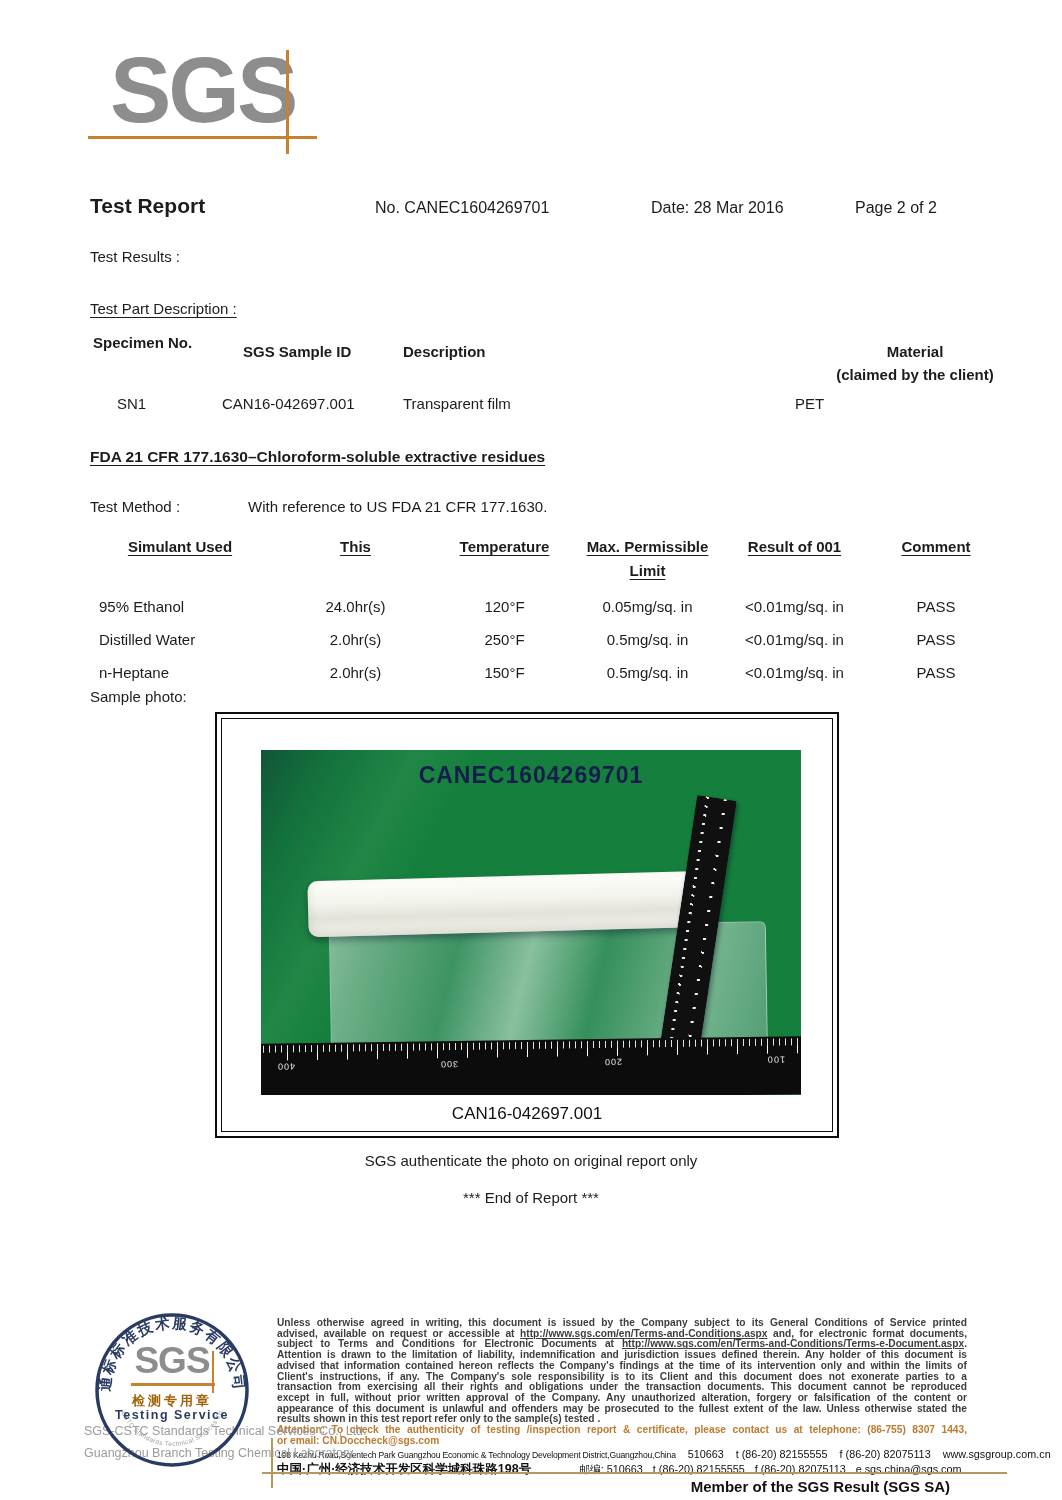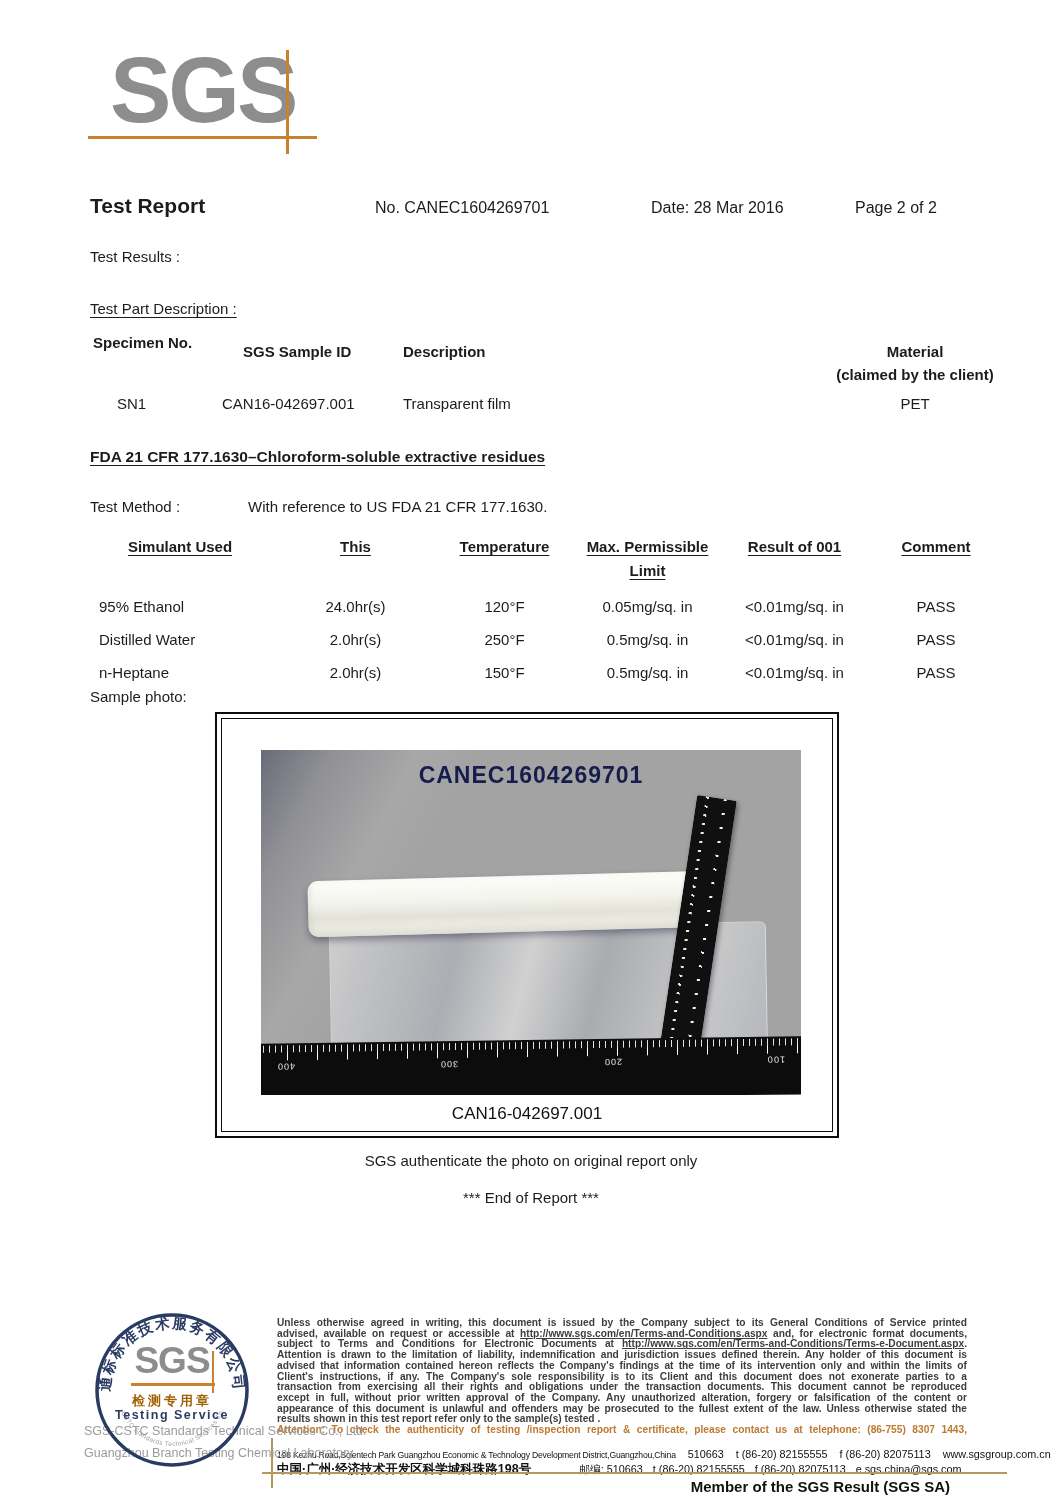--- a/index.html
+++ b/index.html
@@ -28,21 +28,21 @@
   .sp{font-size:15px;}
   .sp-h{font-weight:bold;}
   .sp-h1{left:93px;top:334px;}
   .sp-h2{left:243px;top:343px;}
   .sp-h3{left:403px;top:343px;}
   .sp-h4{left:795px;top:343px;width:240px;text-align:center;}
   .sp-sub{left:795px;top:366px;width:240px;text-align:center;font-weight:bold;}
   .sp-v1{left:117px;top:395px;}
   .sp-v2{left:222px;top:395px;}
   .sp-v3{left:403px;top:395px;}
-  .sp-v4{left:795px;top:395px;width:240px;text-align:center;}
+  .sp-v4{left:795px;top:395px;width:240px;}
 
   .fda-heading{left:90px;top:448px;font-size:15.5px;font-weight:bold;text-decoration:underline;text-underline-offset:3px;}
   .tm-label{left:90px;top:498px;font-size:15px;}
   .tm-value{left:248px;top:498px;font-size:15px;}
 
   
   .results-wrap{left:85px;top:536px;width:920px;}
   table.results{border-collapse:collapse;table-layout:fixed;width:920px;font-size:15px;}
   table.results col:nth-child(1){width:190px;}
   table.results col:nth-child(2){width:161px;}
@@ -53,21 +53,21 @@
   table.results th{font-weight:bold;text-align:center;vertical-align:top;height:52px;padding:2px 0 0 0;}
   table.results td{text-align:center;height:33px;padding:0;vertical-align:middle;font-weight:normal;}
   table.results td.left{text-align:left;padding-left:14px;}
   .th2{margin-top:7px;}
 
   .sample-photo-label{left:90px;top:688px;font-size:15px;}
 
   
   .photo-box{left:215px;top:712px;width:620px;height:422px;border:2px solid #0d0d0d;background:#fff;}
   .photo-box-inner{position:absolute;left:4px;top:4px;right:4px;bottom:4px;border:1px solid #0d0d0d;}
-  .photo{position:absolute;left:44px;top:36px;width:540px;height:345px;background:#a3a3a3;overflow:hidden;}
+  .photo{position:absolute;left:44px;top:36px;width:540px;height:345px;background:#15803d;overflow:hidden;}
   .photo-fold{position:absolute;left:0;top:0;width:100%;height:100%;
     background:linear-gradient(118deg, rgba(10,15,50,0.38) 0%, rgba(10,15,50,0.12) 10%, rgba(255,255,255,0.05) 22%, transparent 30%);}
   .photo-id{position:absolute;left:0;top:12px;width:100%;text-align:center;font-size:23px;font-weight:bold;
     color:#161d4d;letter-spacing:1px;}
   .v-ruler{position:absolute;left:436px;top:48px;width:40px;height:266px;background-color:#101010;
     transform:rotate(8.5deg);transform-origin:top center;border-radius:2px;
     background-image:
       repeating-linear-gradient(180deg,#ececec 0 2px,transparent 2px 9px),
       repeating-linear-gradient(180deg,#f5f5f5 0 2px,transparent 2px 14px);
     background-size:3px 100%,3px 100%;background-position:9px 0,27px 0;background-repeat:no-repeat;
@@ -235,20 +235,21 @@
     <div class="line"><span>advised, available on request or accessible at </span><span class="url">http://www.sgs.com/en/Terms-and-Conditions.aspx</span><span> and, for electronic format documents,</span></div>
     <div class="line"><span>subject to Terms and Conditions for Electronic Documents at </span><span class="url">http://www.sgs.com/en/Terms-and-Conditions/Terms-e-Document.aspx</span><span>.</span></div>
     <div class="line">Attention is drawn to the limitation of liability, indemnification and jurisdiction issues defined therein. Any holder of this document is</div>
     <div class="line">advised that information contained hereon reflects the Company's findings at the time of its intervention only and within the limits of</div>
     <div class="line">Client's instructions, if any. The Company's sole responsibility is to its Client and this document does not exonerate parties to a</div>
     <div class="line">transaction from exercising all their rights and obligations under the transaction documents. This document cannot be reproduced</div>
     <div class="line">except in full, without prior written approval of the Company. Any unauthorized alteration, forgery or falsification of the content or</div>
     <div class="line">appearance of this document is unlawful and offenders may be prosecuted to the fullest extent of the law. Unless otherwise stated the</div>
     <div class="line last">results shown in this test report refer only to the sample(s) tested .</div>
     <div class="line attn">Attention: To check the authenticity of testing /inspection report &amp; certificate, please contact us at telephone: (86-755) 8307 1443,</div>
+    <div class="line attn2">or email: CN.Doccheck@sgs.com</div>
   </div>
 
   <div class="abs addr-en">
     <span class="name">198 Kezhu Road,Scientech Park Guangzhou Economic &amp; Technology Development District,Guangzhou,China</span>
     <span class="big">510663</span>
     <span class="big">t (86-20) 82155555</span>
     <span class="big">f (86-20) 82075113</span>
     <span class="big">www.sgsgroup.com.cn</span>
   </div>
   <div class="abs addr-cn">

